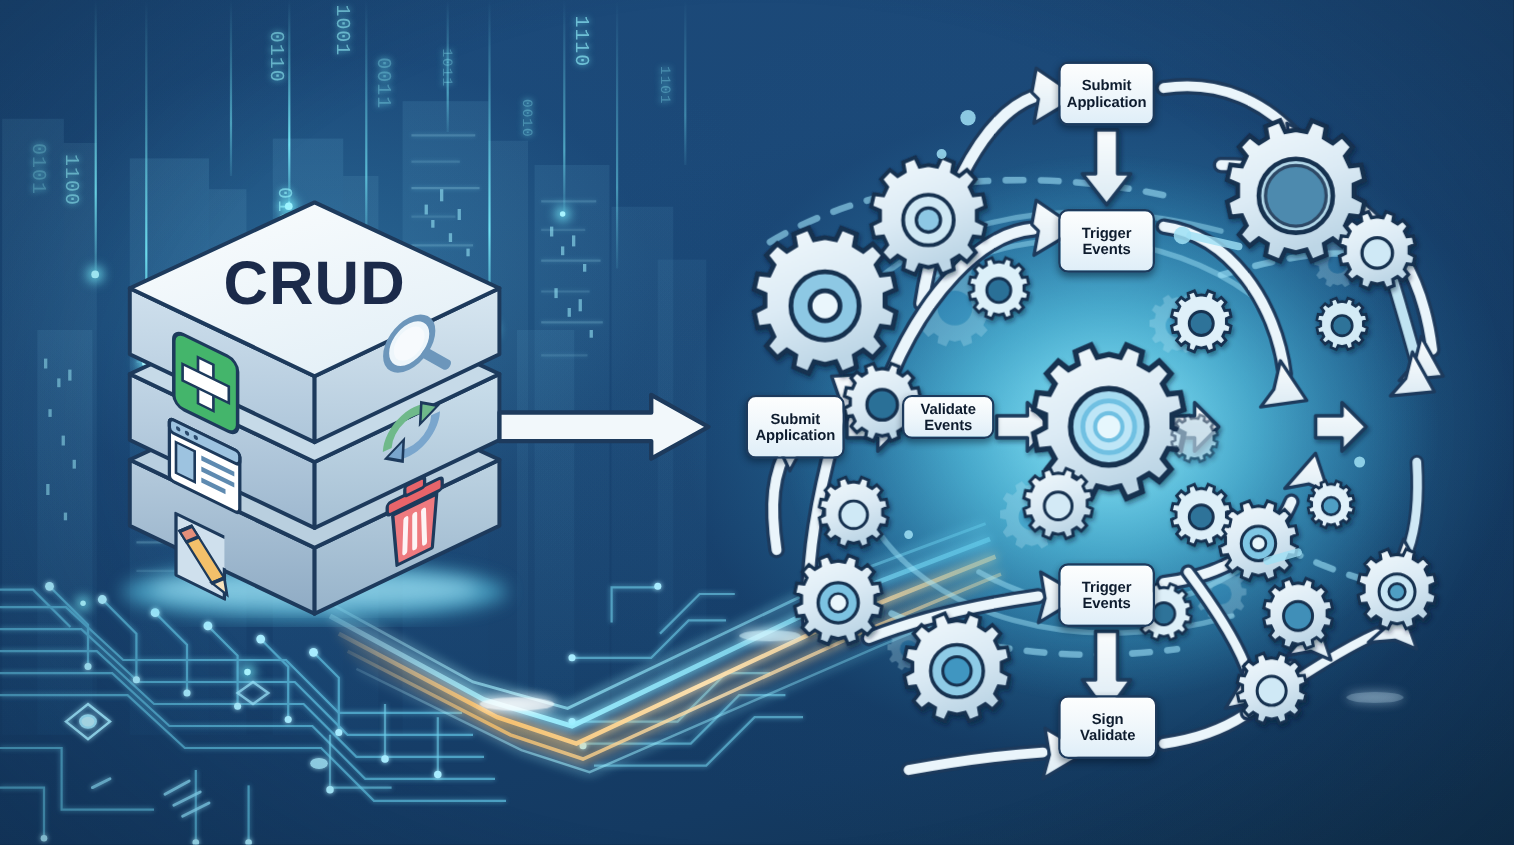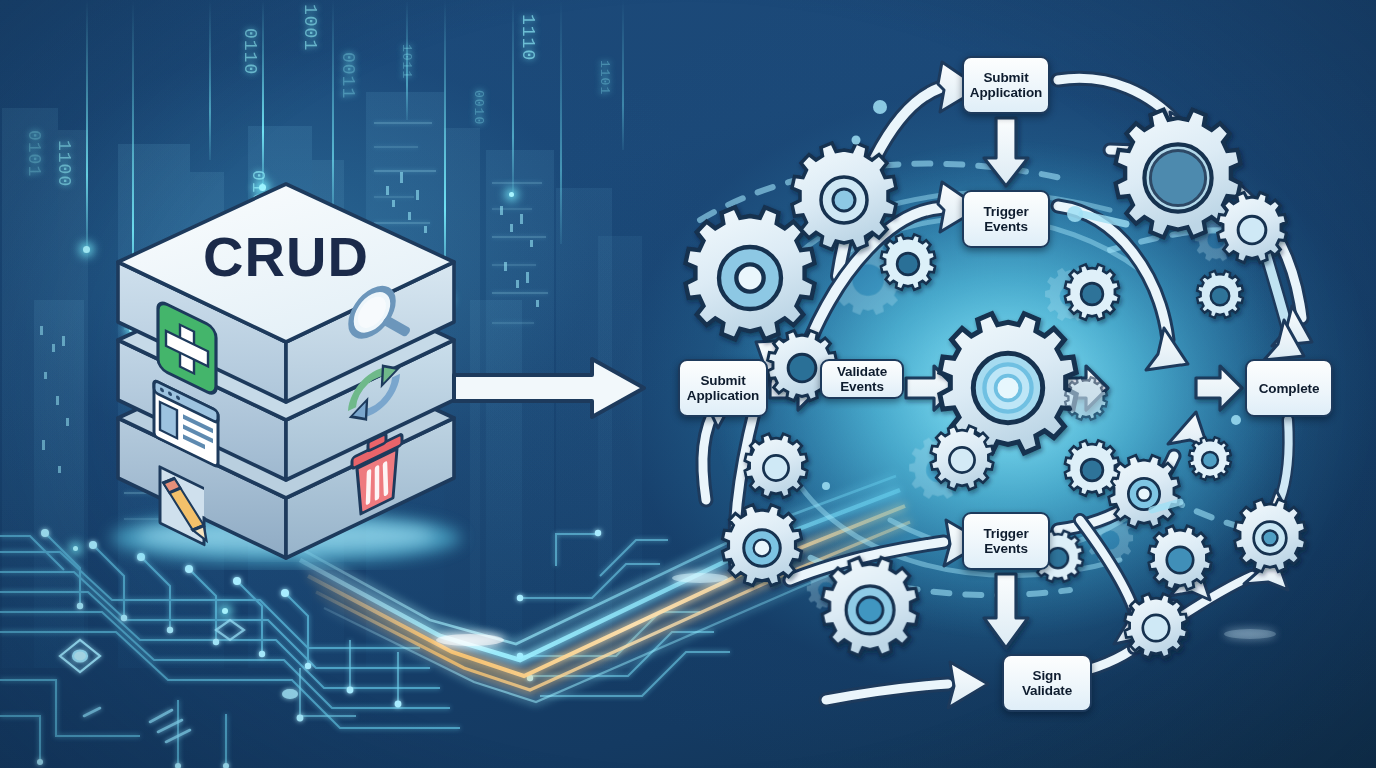--- a/index.html
+++ b/index.html
@@ -724,34 +724,29 @@
     </div>
 
     <div class="node" style="left:180px; top:359px; width:84px; height:40px;">
       <div>
         <span>Validate</span>
         <span>Events</span>
       </div>
     </div>
 
 
-    <div class="node" style="left:605px; top:359px; width:88px; height:58px;">
-      <div>
-        <span>Complete</span>
-      </div>
-    </div>
 
     <div class="node" style="left:322px; top:512px; width:88px; height:58px;">
       <div>
         <span>Trigger</span>
         <span>Events</span>
       </div>
     </div>
 
-    <div class="node" style="left:322px; top:654px; width:90px; height:58px;margin-left:40px;">
+    <div class="node" style="left:322px; top:632px; width:90px; height:58px;">
       <div>
         <span>Sign</span>
         <span>Validate</span>
       </div>
     </div>
   </div>
 
 </div>
 
 </body></html>

